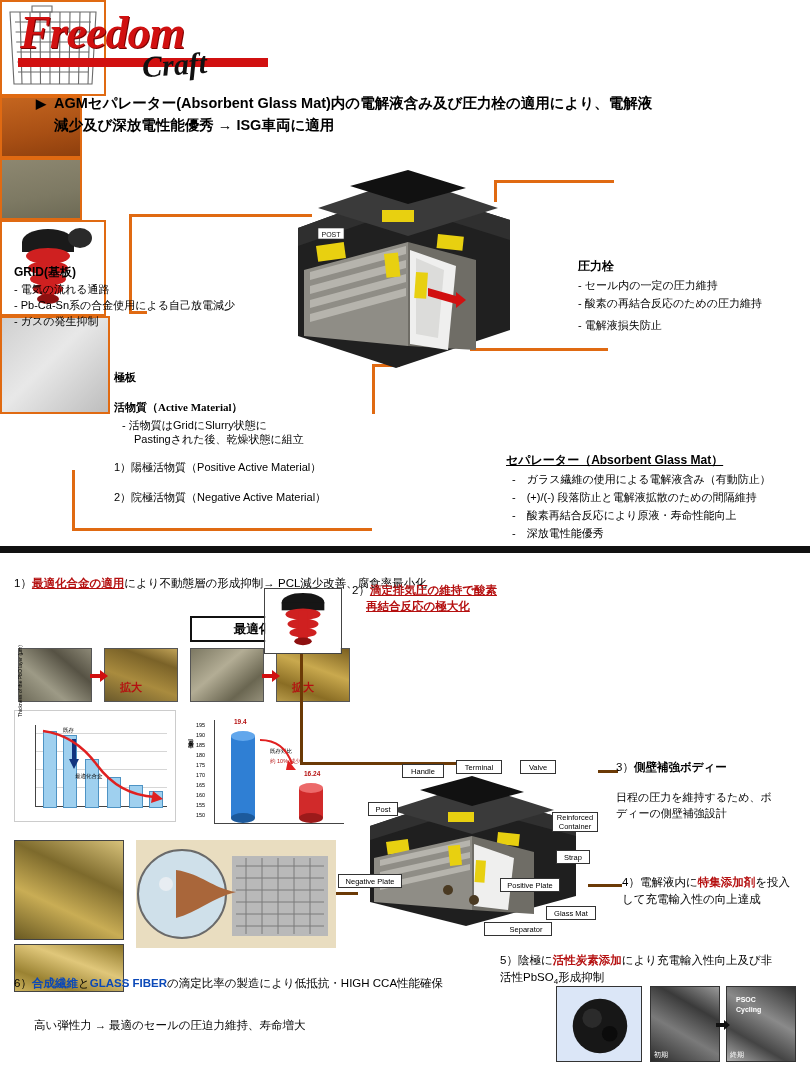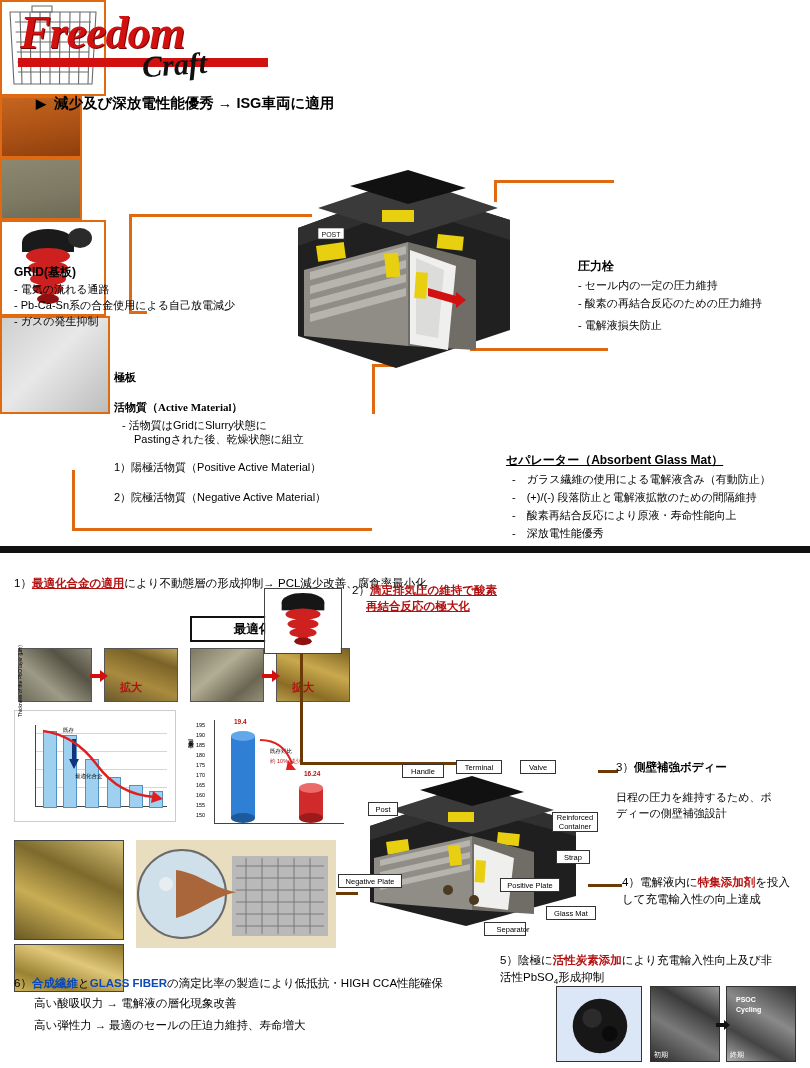--- a/index.html
+++ b/index.html
@@ -83,20 +83,21 @@
 <div class="page">
 
   <div class="logo">
     <div class="logo-freedom">Freedom</div>
     <div class="logo-bar"></div>
     <div class="logo-craft">Craft</div>
   </div>
 
   <div class="headline">
     <span class="tri">▶</span>
+    <span class="ht">AGMセパレーター(Absorbent Glass Mat)内の電解液含み及び圧力栓の適用により、電解液</span>
     <span class="ht">減少及び深放電性能優秀 → ISG車両に適用</span>
   </div>
 
   <div class="ln" style="left:132px;top:214px;width:180px;height:3px;"></div>
   <div class="ln" style="left:129px;top:214px;width:3px;height:100px;"></div>
   <div class="ln" style="left:129px;top:311px;width:18px;height:3px;"></div>
 
   <div class="ln" style="left:300px;top:318px;width:60px;height:3px;"></div>
   <div class="ln" style="left:372px;top:364px;width:3px;height:50px;"></div>
   <div class="ln" style="left:372px;top:364px;width:28px;height:3px;"></div>
@@ -358,21 +359,21 @@
 
   <div class="lbl-box" style="left:402px;top:764px;width:42px;height:14px;">Handle</div>
   <div class="lbl-box" style="left:456px;top:760px;width:46px;height:14px;">Terminal</div>
   <div class="lbl-box" style="left:520px;top:760px;width:36px;height:14px;">Valve</div>
   <div class="lbl-box" style="left:368px;top:802px;width:30px;height:14px;">Post</div>
   <div class="lbl-box" style="left:552px;top:812px;width:46px;height:20px;">Reinforced Container</div>
   <div class="lbl-box" style="left:556px;top:850px;width:34px;height:14px;">Strap</div>
   <div class="lbl-box" style="left:338px;top:874px;width:64px;height:14px;">Negative Plate</div>
   <div class="lbl-box" style="left:500px;top:878px;width:60px;height:14px;">Positive Plate</div>
   <div class="lbl-box" style="left:546px;top:906px;width:50px;height:14px;">Glass Mat</div>
-  <div class="lbl-box" style="left:484px;top:922px;width:42px;height:14px;padding-left:16px;">Separator</div>
+  <div class="lbl-box" style="left:484px;top:922px;width:68px;height:14px;padding-left:16px;">Separator</div>
 
   <div class="ln-d" style="left:598px;top:770px;width:20px;height:3px;"></div>
   <div class="abs" style="left:616px;top:760px;width:190px;font-size:11.5px;">
     <span>3）</span><span class="bold">側壁補強ボディー</span>
   </div>
   <div class="abs txt" style="left:616px;top:790px;width:190px;">日程の圧力を維持するため、ボ</div>
   <div class="abs txt" style="left:616px;top:806px;width:190px;">ディーの側壁補強設計</div>
 
   <div class="ln-d" style="left:588px;top:884px;width:34px;height:3px;"></div>
   <div class="abs" style="left:622px;top:874px;width:190px;font-size:11.5px;line-height:17px;">
@@ -429,16 +430,15 @@
       <path d="M40 30 C66 34 76 48 100 52 C76 58 62 72 40 78 Z" fill="#a9663a"></path>
       <circle cx="30" cy="44" r="7" fill="#e8edf2"></circle>
     </svg>
   </div>
 
   <div class="ln-d" style="left:336px;top:892px;width:22px;height:3px;"></div>
 
   <div class="abs" style="left:14px;top:974px;width:500px;font-size:11.5px;line-height:18px;">
     <span>6）</span><span class="hl2">合成繊維</span><span>と</span><span class="hl2">GLASS FIBER</span><span>の滴定比率の製造により低抵抗・HIGH CCA性能確保</span>
   </div>
-  <div class="abs" style="left:34px;top:996px;width:500px;font-size:11.5px;">高い酸吸収力 → 電解液の層化現象改善</div>
   <div class="abs" style="left:34px;top:1018px;width:500px;font-size:11.5px;font-family:Liberation Serif, serif;">高い弾性力 → 最適のセールの圧迫力維持、寿命増大</div>
 
 </div>
 
 </body></html>

